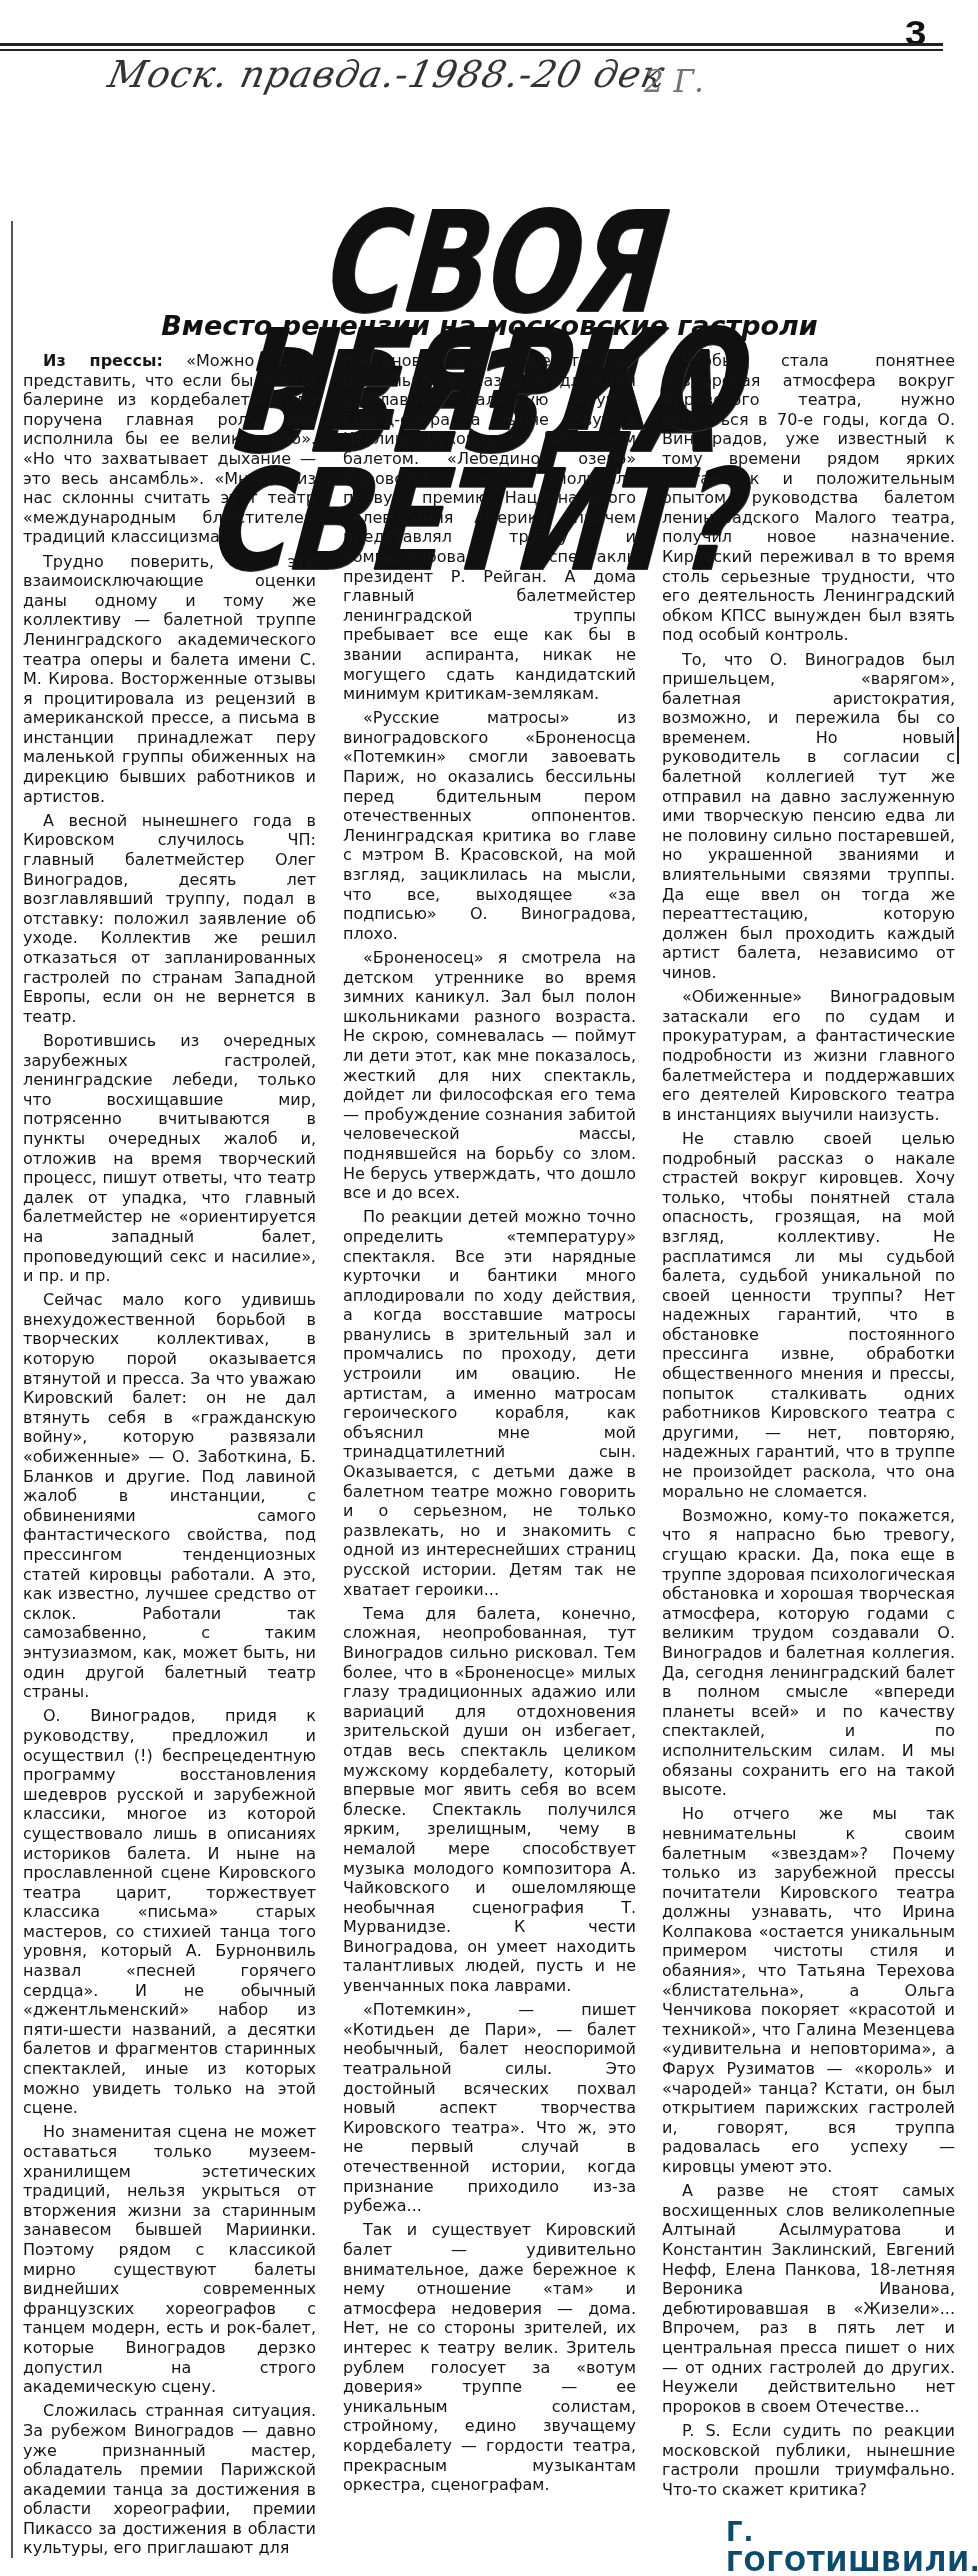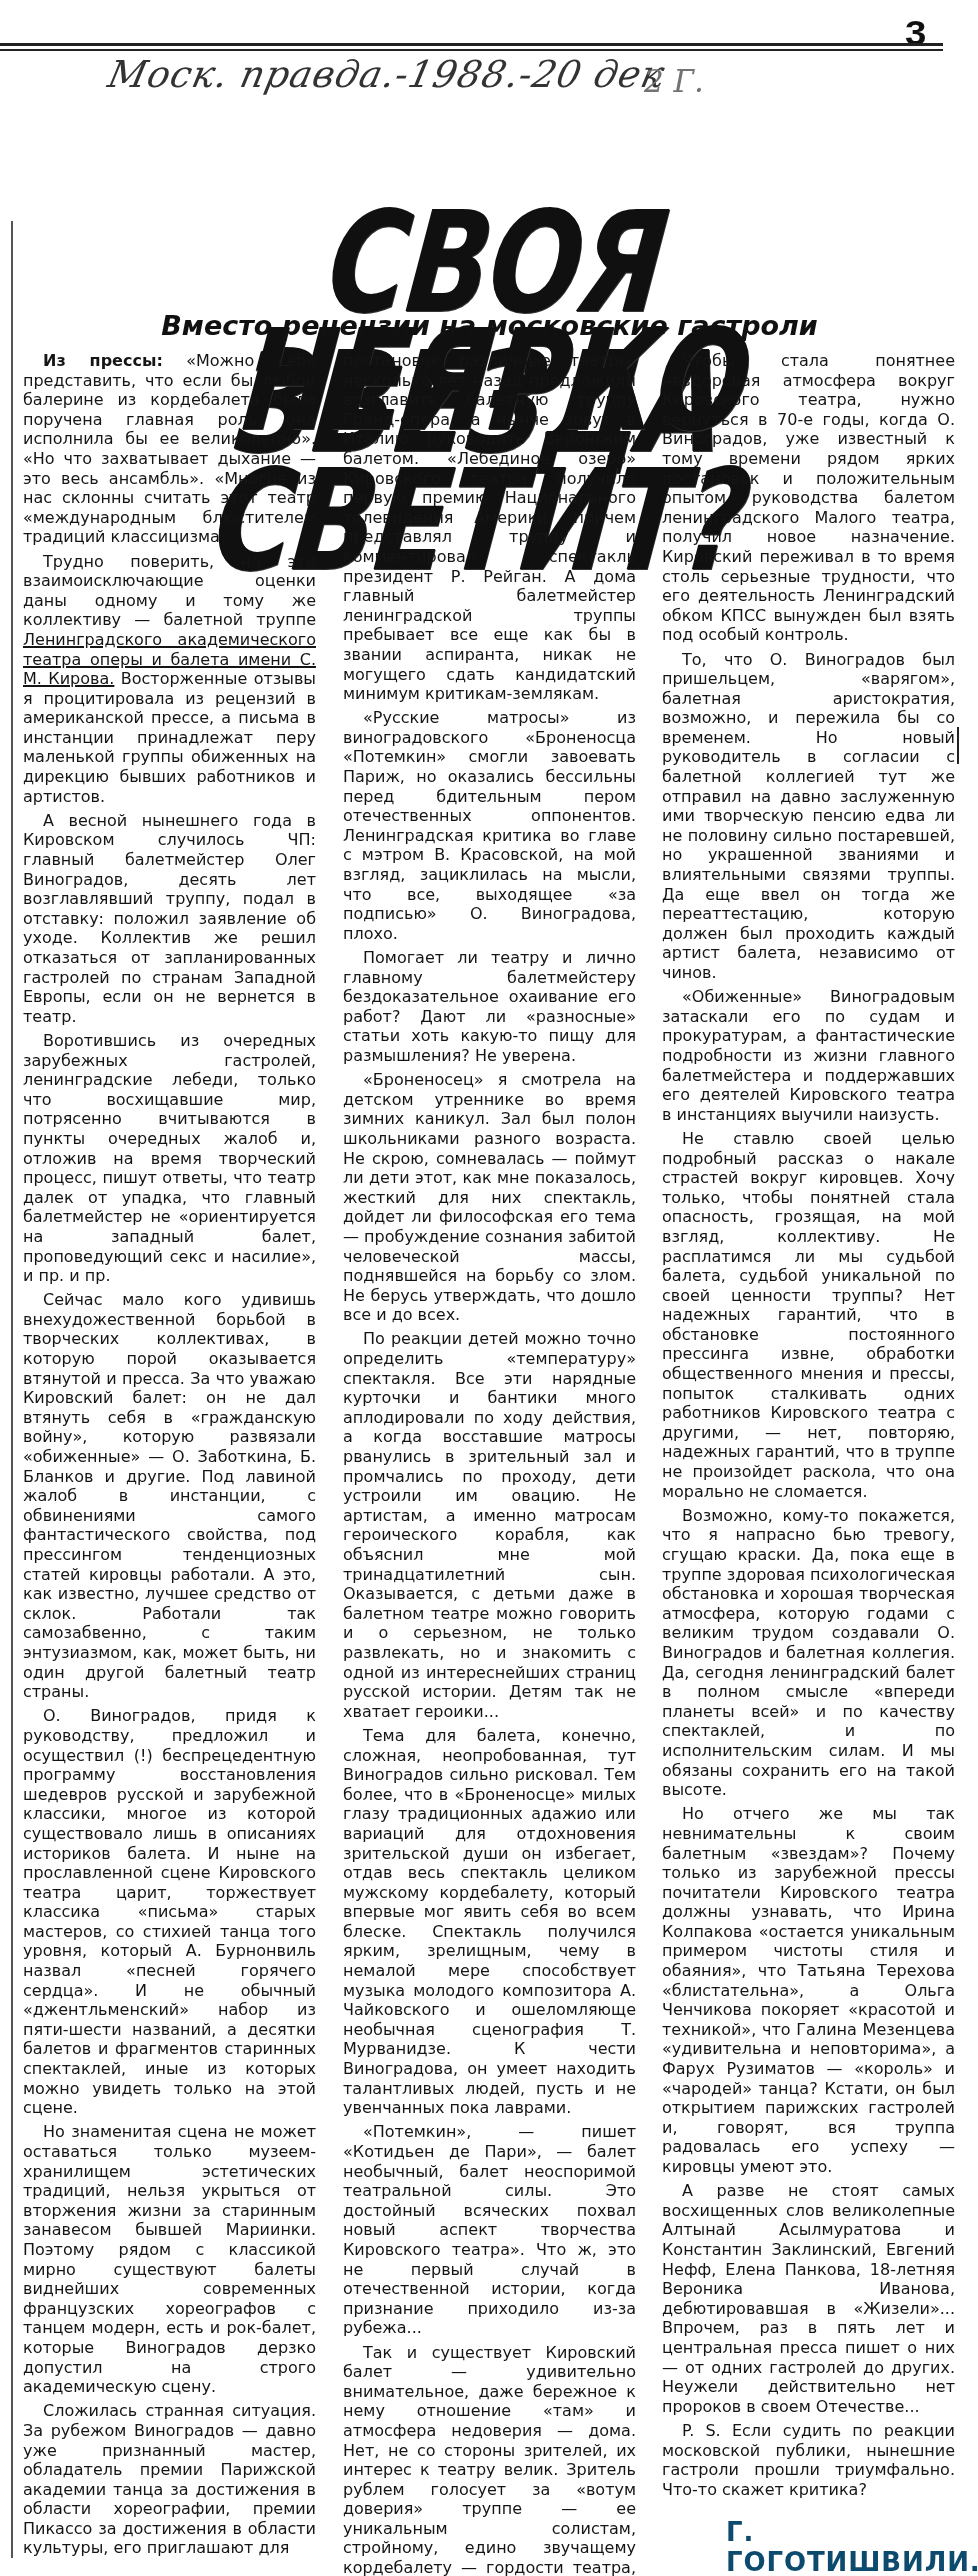--- a/index.html
+++ b/index.html
@@ -16,21 +16,21 @@
   .headline.l1 { top: 99px; }
   .headline.l2 { top: 217px; }
   .subhead { position: absolute; top: 310px; left: 0; width: 979px; text-align: center; font: italic bold 27px "DejaVu Sans", sans-serif; color: #111; }
   .col { position: absolute; top: 351px; width: 293px; font-family: "DejaVu Sans", sans-serif; font-size: 16px; line-height: 19.6px; text-align: justify; color: #151515; hyphens: manual; }
   .col.c1 { left: 23px; }
   .col.c2 { left: 343px; }
   .col.c3 { left: 662px; }
   .col p { margin: 0 0 4.6px 0; text-indent: 20px; }
   .col p.flush { text-indent: 0; }
   .lead { font-weight: bold; margin-top: 48px; }
-  .underlined { text-decoration: underline; text-decoration-thickness: 1.8px; }
+  .underlined { text-decoration-thickness: 1.8px; }
   .signature { position: absolute; left: 726px; top: 2517px; font: 600 26px "DejaVu Sans", sans-serif; letter-spacing: 0.9px; color: #0c4a6e; }
   .margin-mark { position: absolute; width: 1.8px; background: #222; }
   .mm1 { left: 957px; top: 727px; height: 37px; }
 </style>
 </head>
 <body>
 
 <div class="page">
   <div class="page-mark">3</div>
   <div class="rule r1"></div>
@@ -49,21 +49,20 @@
       <p><span>А весной нынешнего года в Кировском случилось ЧП: главный балетмейстер Олег Виноградов, десять лет возглавлявший труппу, подал в отставку: положил заявление об уходе. Коллектив же решил отказаться от запланированных гастролей по странам Западной Европы, если он не вернется в театр.</span></p>
       <p><span>Воротившись из очередных зарубежных гастролей, ленинградские лебеди, только что восхищавшие мир, потрясенно вчитываются в пункты очередных жалоб и, отложив на время творческий процесс, пишут ответы, что театр далек от упадка, что главный балетмейстер не «ориентируется на западный балет, проповедующий секс и насилие», и пр. и пр.</span></p>
       <p><span>Сейчас мало кого удивишь внехудожественной борьбой в творческих коллективах, в которую порой оказывается втянутой и пресса. За что уважаю Кировский балет: он не дал втянуть себя в «гражданскую войну», которую развязали «обиженные» — О. Заботкина, Б. Бланков и другие. Под лавиной жалоб в инстанции, с обвинениями самого фантастического свойства, под прессингом тенденциозных статей кировцы работали. А это, как известно, лучшее средство от склок. Работали так самозабвенно, с таким энтузиазмом, как, может быть, ни один другой балетный театр страны.</span></p>
       <p><span>О. Виноградов, придя к руководству, предложил и осуществил (!) беспрецедентную программу восстановления шедевров русской и зарубежной классики, многое из которой существовало лишь в описаниях историков балета. И ныне на прославленной сцене Кировского театра царит, торжествует классика «письма» старых мастеров, со стихией танца того уровня, который А. Бурнонвиль назвал «песней горячего сердца». И не обычный «джентльменский» набор из пяти-шести названий, а десятки балетов и фрагментов старинных спектаклей, иные из которых можно увидеть только на этой сцене.</span></p>
       <p><span>Но знаменитая сцена не может оставаться только музеем-хранилищем эстетических традиций, нельзя укрыться от вторжения жизни за старинным занавесом бывшей Мариинки. Поэтому рядом с классикой мирно существуют балеты виднейших современных французских хореографов с танцем модерн, есть и рок-балет, которые Виноградов дерзко допустил на строго академическую сцену.</span></p>
       <p><span>Сложилась странная ситуация. За рубежом Виноградов — давно уже признанный мастер, обладатель премии Парижской академии танца за достижения в области хореографии, премии Пикассо за достижения в области культуры, его приглашают для</span></p>
     </div>
   <div class="col c2">
       <p class="flush"><span>постановок различные театры, несколько лет назад предложили возглавить балетную труппу Гранд-опера, а нынче зовут в Италию руководить Веронским балетом. «Лебединое озеро» Кировского театра получило первую премию Национального телевидения Америки, причем представлял труппу и комментировал спектакль президент Р. Рейган. А дома главный балетмейстер ленинградской труппы пребывает все еще как бы в звании аспиранта, никак не могущего сдать кандидатский минимум критикам-землякам.</span></p>
       <p><span>«Русские матросы» из виноградовского «Броненосца «Потемкин» смогли завоевать Париж, но оказались бессильны перед бдительным пером отечественных оппонентов. Ленинградская критика во главе с мэтром В. Красовской, на мой взгляд, зациклилась на мысли, что все, выходящее «за подписью» О. Виноградова, плохо.</span></p>
-      <p><span>Помогает ли театру и лично главному балетмейстеру бездоказательное охаивание его работ? Дают ли «разносные» статьи хоть какую-то пищу для размышления? Не уверена.</span></p>
       <p><span>«Броненосец» я смотрела на детском утреннике во время зимних каникул. Зал был полон школьниками разного возраста. Не скрою, сомневалась — поймут ли дети этот, как мне показалось, жесткий для них спектакль, дойдет ли философская его тема — пробуждение сознания забитой человеческой массы, поднявшейся на борьбу со злом. Не берусь утверждать, что дошло все и до всех.</span></p>
       <p><span>По реакции детей можно точно определить «температуру» спектакля. Все эти нарядные курточки и бантики много аплодировали по ходу действия, а когда восставшие матросы рванулись в зрительный зал и промчались по проходу, дети устроили им овацию. Не артистам, а именно матросам героического корабля, как объяснил мне мой тринадцатилетний сын. Оказывается, с детьми даже в балетном театре можно говорить и о серьезном, не только развлекать, но и знакомить с одной из интереснейших страниц русской истории. Детям так не хватает героики...</span></p>
       <p><span>Тема для балета, конечно, сложная, неопробованная, тут Виноградов сильно рисковал. Тем более, что в «Броненосце» милых глазу традиционных адажио или вариаций для отдохновения зрительской души он избегает, отдав весь спектакль целиком мужскому кордебалету, который впервые мог явить себя во всем блеске. Спектакль получился ярким, зрелищным, чему в немалой мере способствует музыка молодого композитора А. Чайковского и ошеломляюще необычная сценография Т. Мурванидзе. К чести Виноградова, он умеет находить талантливых людей, пусть и не увенчанных пока лаврами.</span></p>
       <p><span>«Потемкин», — пишет «Котидьен де Пари», — балет необычный, балет неоспоримой театральной силы. Это достойный всяческих похвал новый аспект творчества Кировского театра». Что ж, это не первый случай в отечественной истории, когда признание приходило из-за рубежа...</span></p>
       <p><span>Так и существует Кировский балет — удивительно внимательное, даже бережное к нему отношение «там» и атмосфера недоверия — дома. Нет, не со стороны зрителей, их интерес к театру велик. Зритель рублем голосует за «вотум доверия» труппе — ее уникальным солистам, стройному, едино звучащему кордебалету — гордости театра, прекрасным музыкантам оркестра, сценографам.</span></p>
     </div>
   <div class="col c3">
       <p><span>Чтобы стала понятнее нездоровая атмосфера вокруг Кировского театра, нужно вернуться в 70-е годы, когда О. Виноградов, уже известный к тому времени рядом ярких постановок и положительным опытом руководства балетом ленинградского Малого театра, получил новое назначение. Кировский переживал в то время столь серьезные трудности, что его деятельность Ленинградский обком КПСС вынужден был взять под особый контроль.</span></p>
       <p><span>То, что О. Виноградов был пришельцем, «варягом», балетная аристократия, возможно, и пережила бы со временем. Но новый руководитель в согласии с балетной коллегией тут же отправил на давно заслуженную ими творческую пенсию едва ли не половину сильно постаревшей, но украшенной званиями и влиятельными связями труппы. Да еще ввел он тогда же переаттестацию, которую должен был проходить каждый артист балета, независимо от чинов.</span></p>
       <p><span>«Обиженные» Виноградовым затаскали его по судам и прокуратурам, а фантастические подробности из жизни главного балетмейстера и поддержавших его деятелей Кировского театра в инстанциях выучили наизусть.</span></p>

